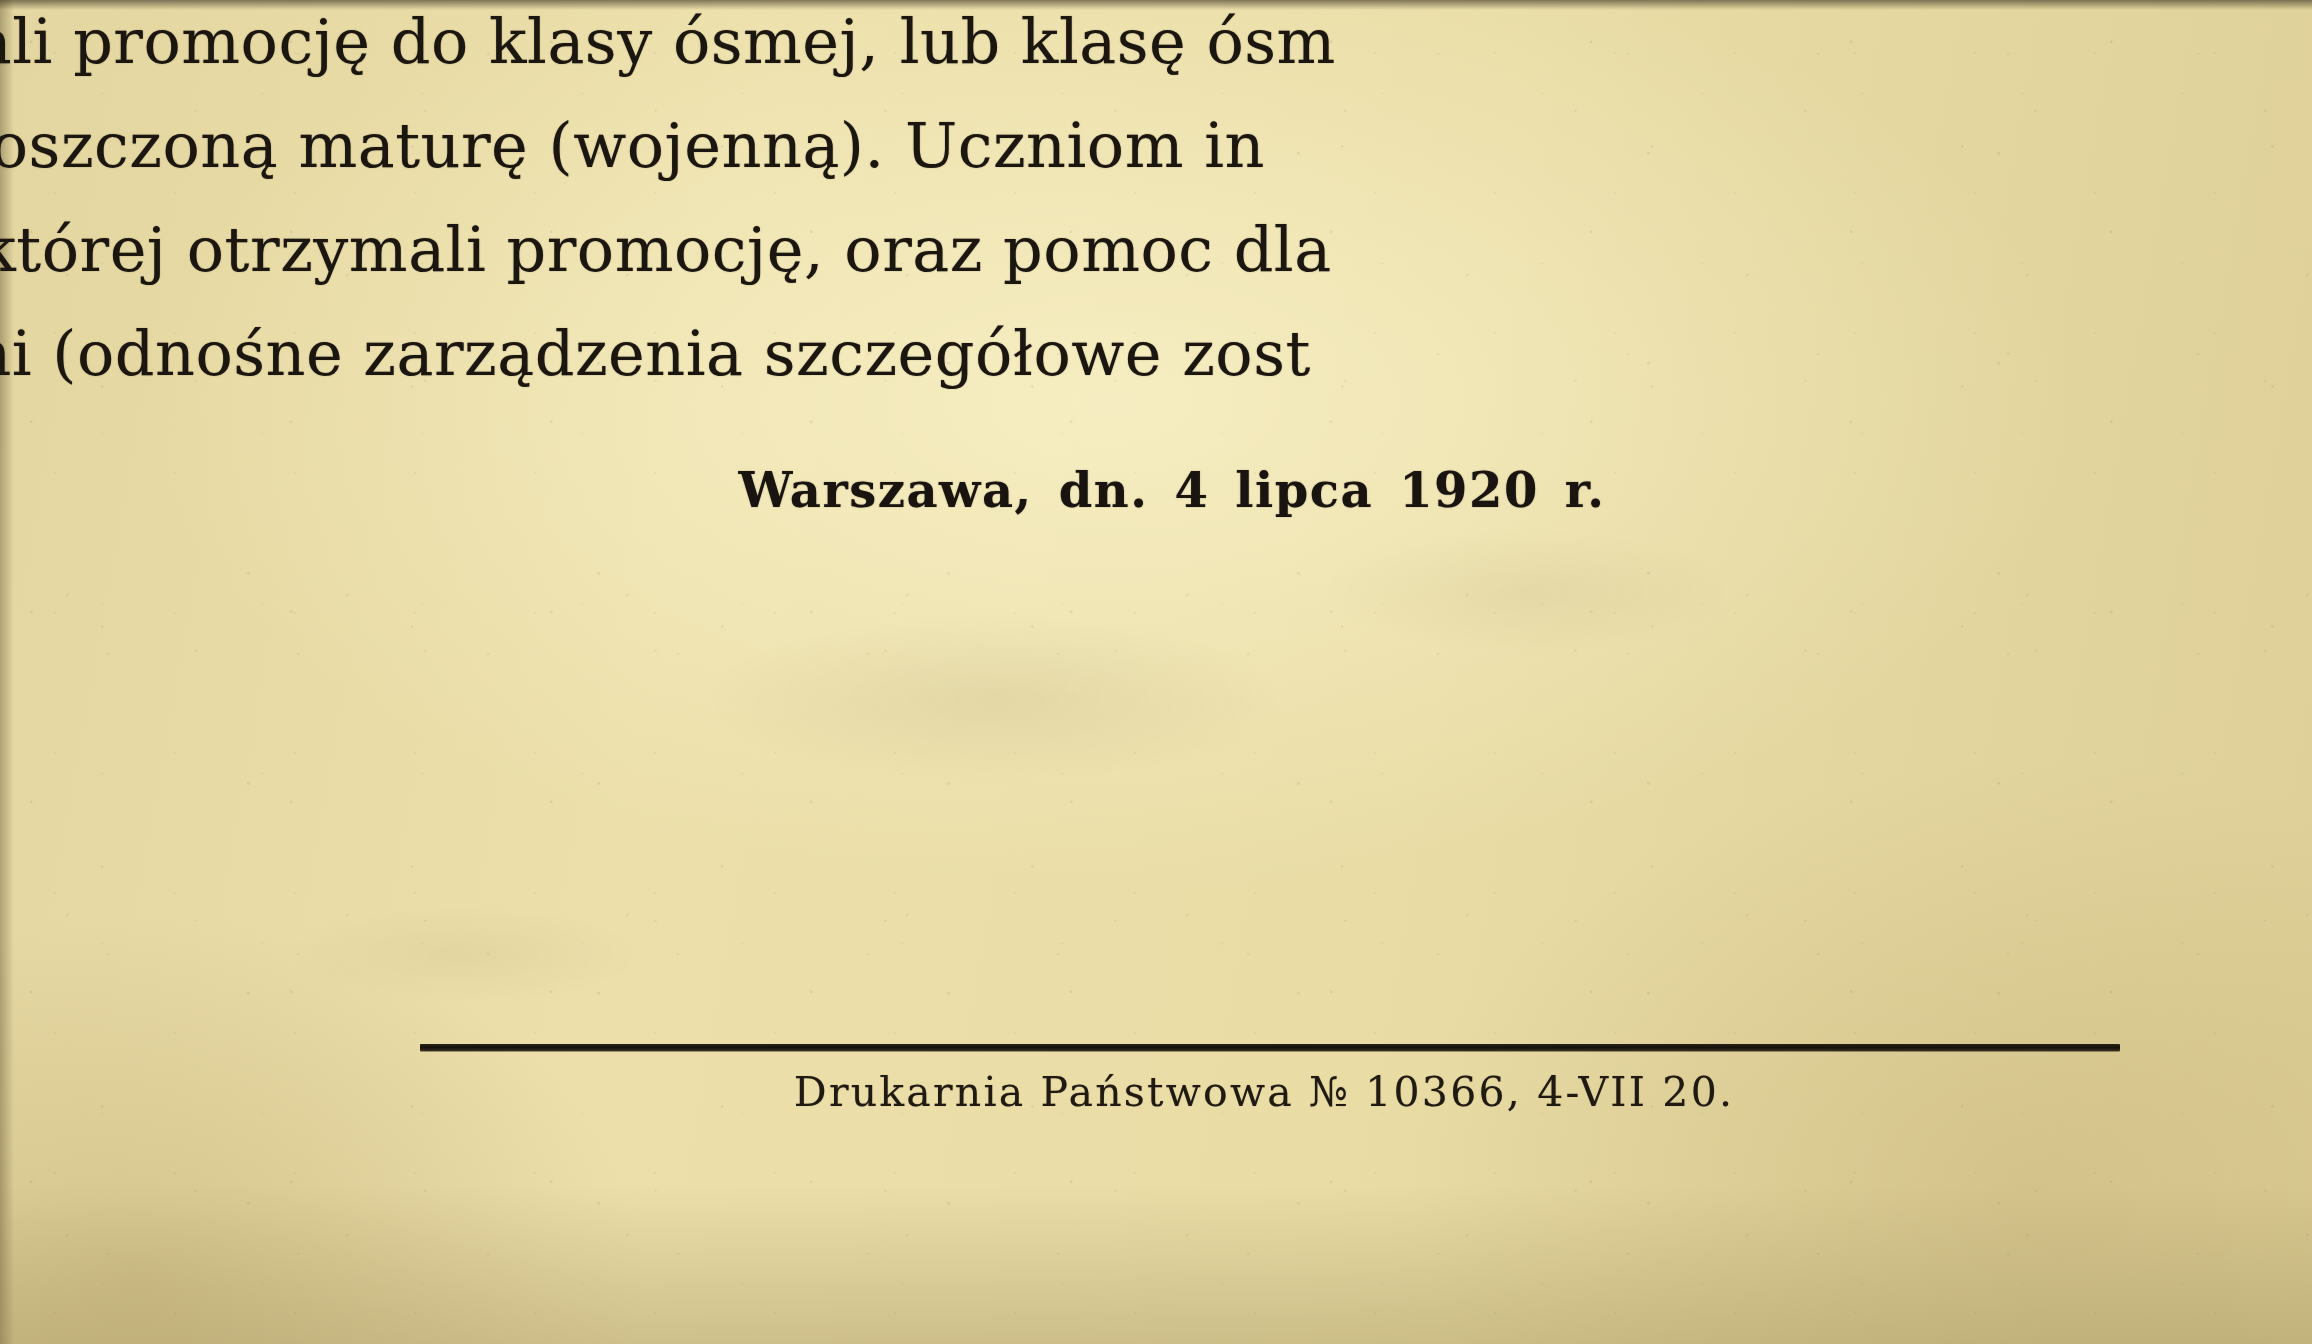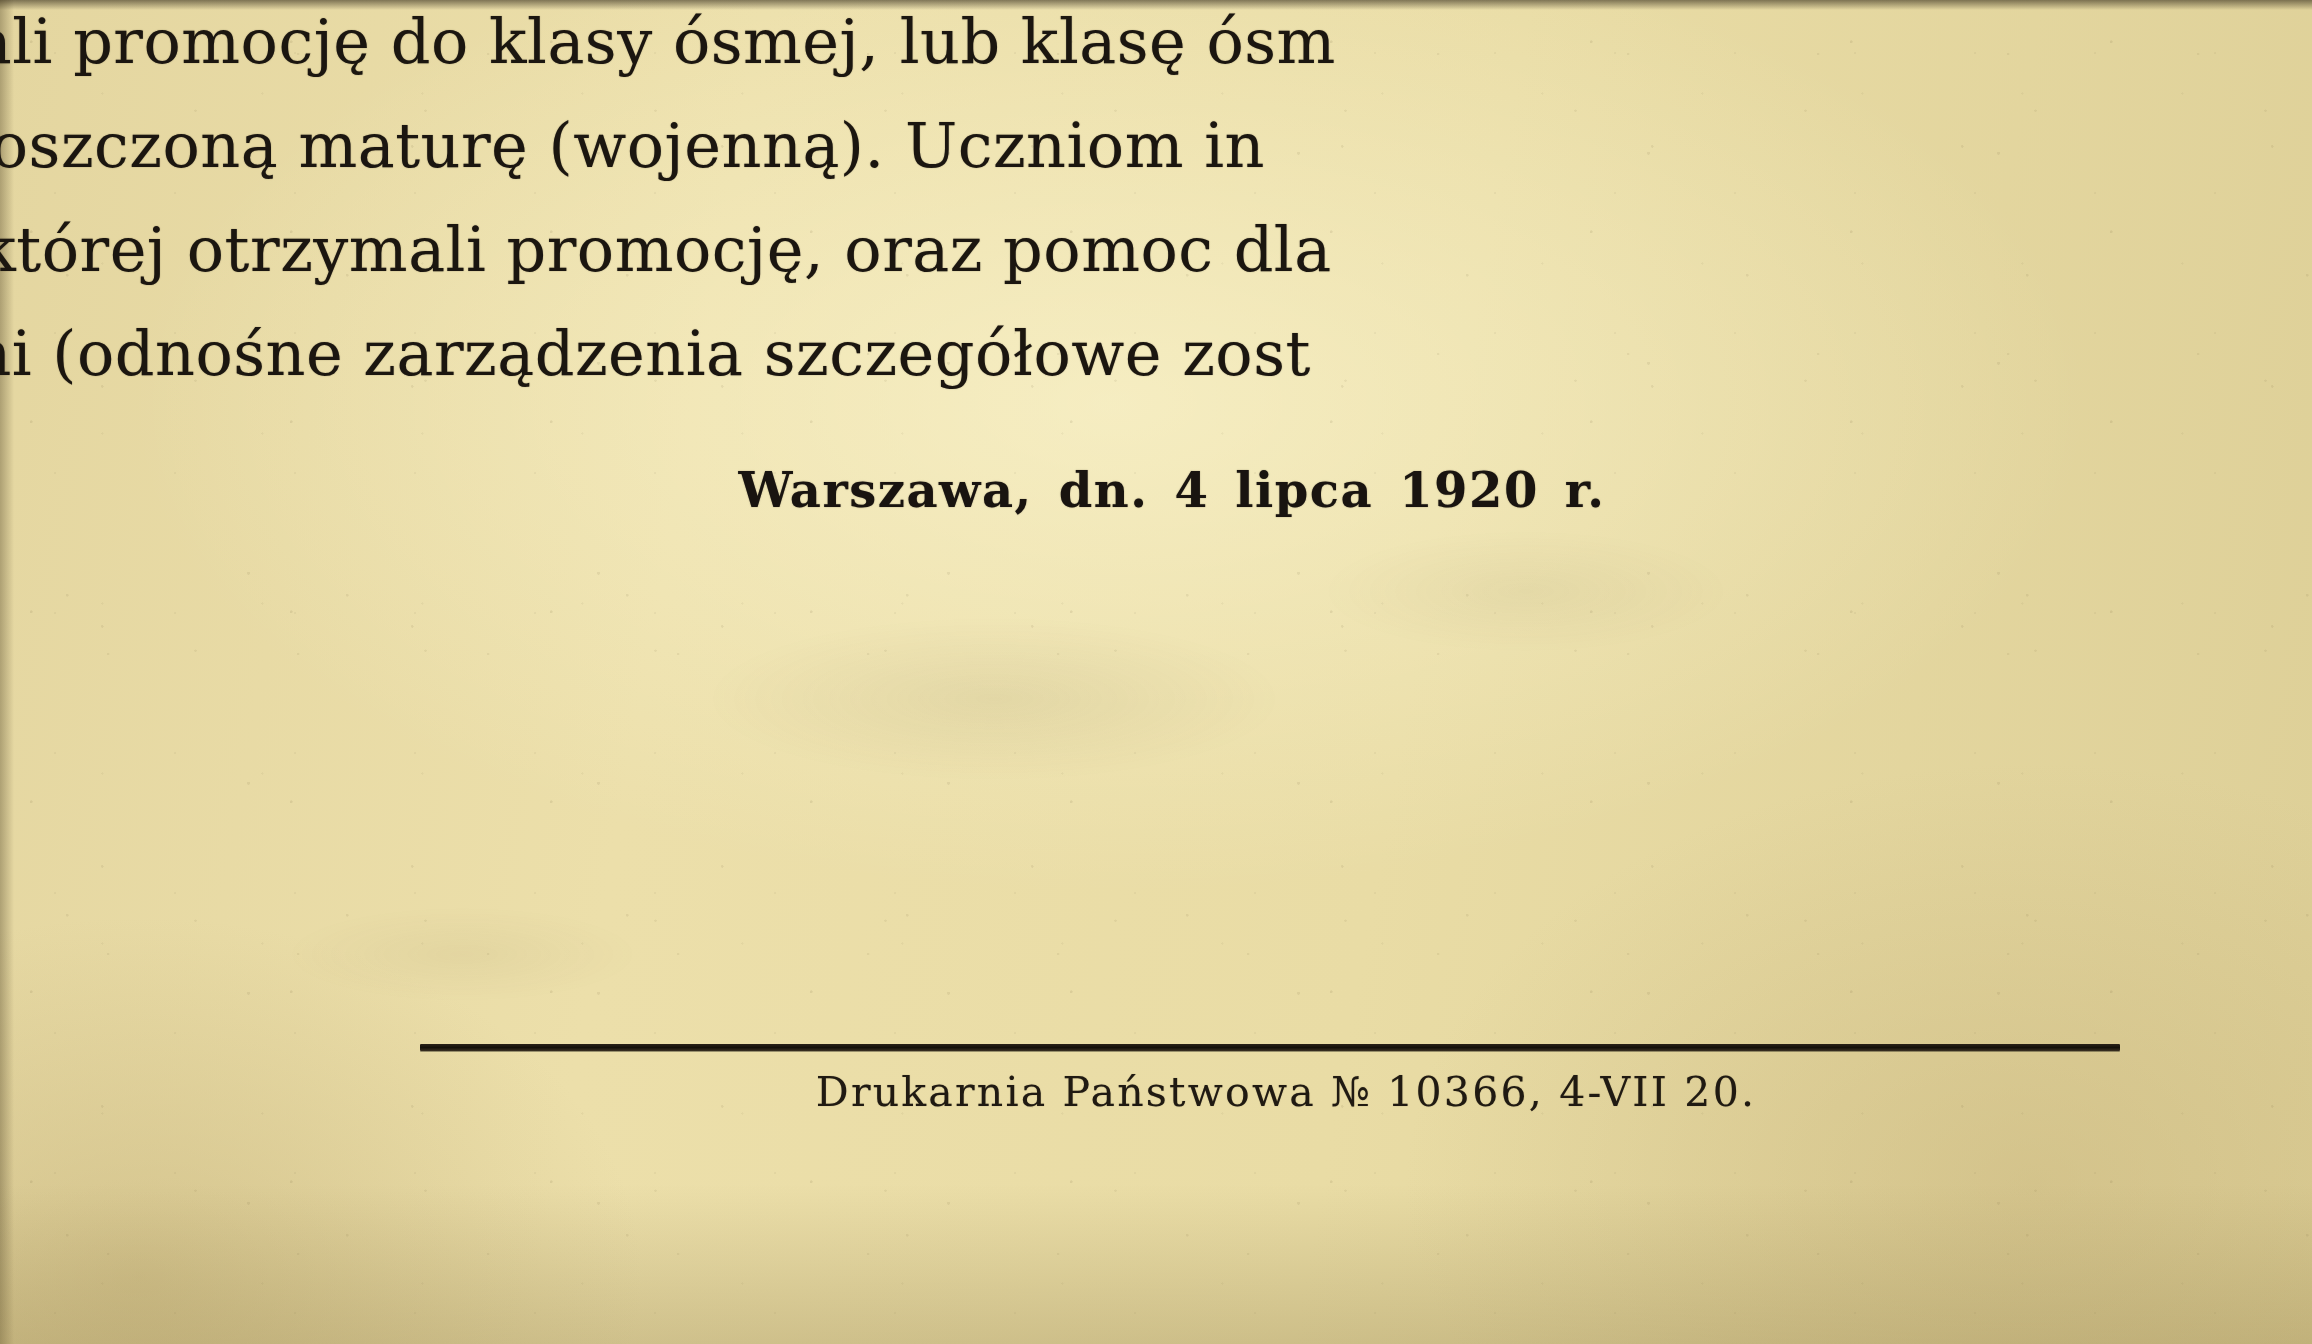--- a/index.html
+++ b/index.html
@@ -97,21 +97,21 @@
     top: 1044px;
     width: 1700px;
     height: 7px;
     background: linear-gradient(to bottom, #2a2218 0%, #14100a 50%, #3a3022 100%);
     border-radius: 1px;
     box-shadow: 0 1px 0 rgba(0,0,0,.35);
   }
 
   .imprint {
     position: absolute;
-    left: 436px;
+    left: 414px;
     top: 1068px;
     width: 1700px;
     text-align: center;
     color: #201a12;
     font-size: 41px;
     letter-spacing: 2.2px;
     text-shadow: 0 0 1px rgba(30,22,10,.35);
   }
 
   

